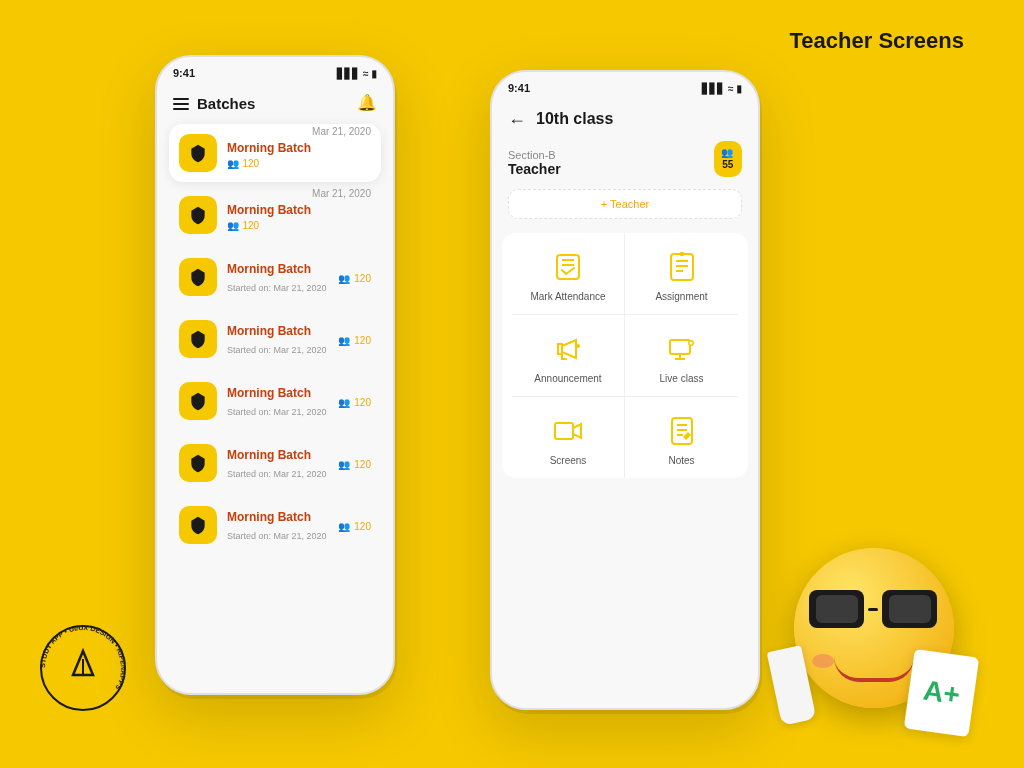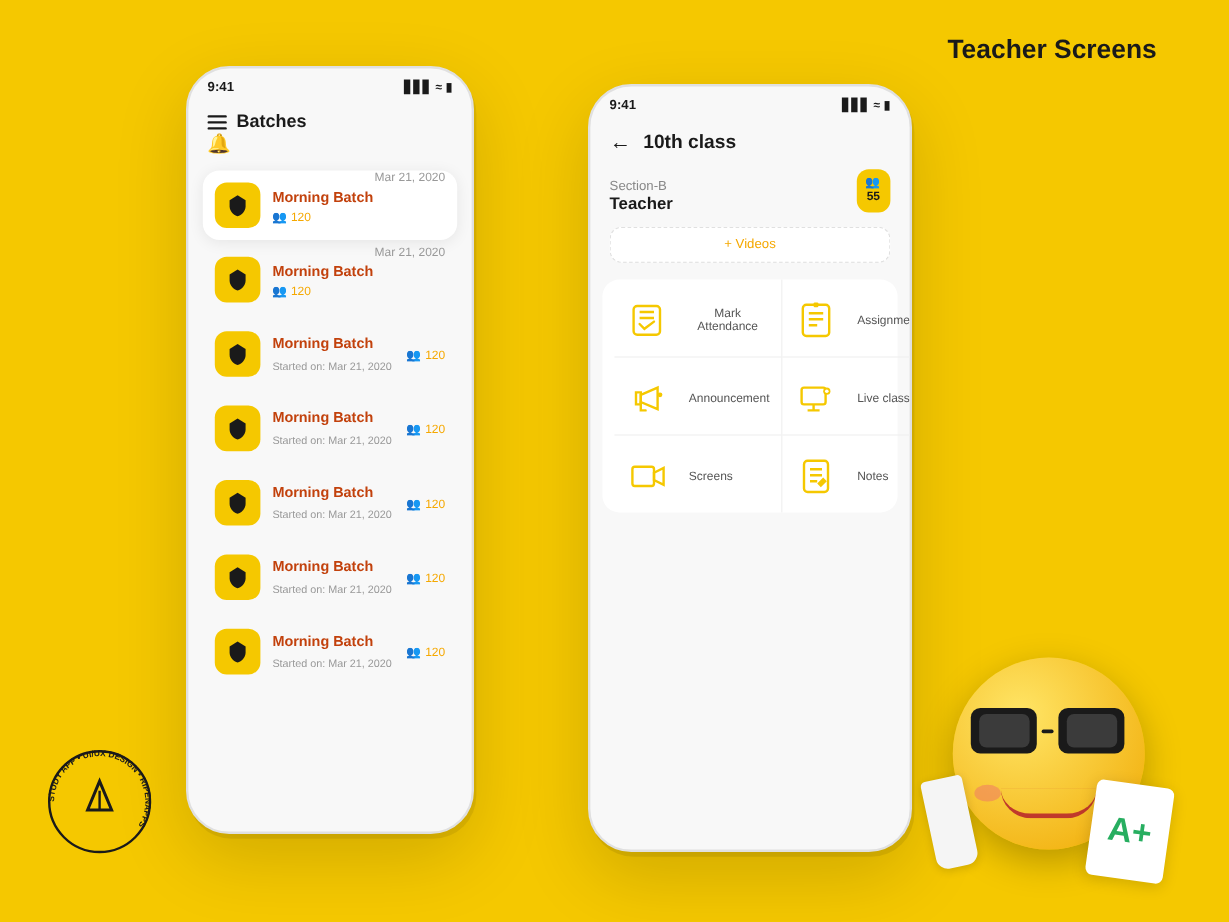--- a/index.html
+++ b/index.html
@@ -71,23 +71,22 @@
       display: flex;
       gap: 3px;
       align-items: center;
       font-size: 10px;
     }
 
     
     .batches-header {
       display: flex;
       justify-content: space-between;
-      align-items: flex-start;
+      align-items: flex-end;
       padding: 8px 16px 12px;
-      flex-direction: column;
     }
     .batches-title {
       display: flex;
       align-items: center;
       gap: 8px;
       font-size: 15px;
       font-weight: 700;
       color: #1a1a1a;
     }
     .hamburger-icon {
@@ -233,24 +232,24 @@
       grid-template-columns: 1fr 1fr;
       gap: 0;
       padding: 0 10px;
       background: white;
       margin: 0 10px;
       border-radius: 14px;
     }
 
     .menu-item {
       display: flex;
-      flex-direction: row;
+      flex-direction: column;
       align-items: center;
       padding: 16px 10px 12px;
-      gap: 16px;
+      gap: 6px;
       border-bottom: 1px solid #f0f0f0;
       cursor: pointer;
     }
     .menu-item:nth-child(odd) {
       border-right: 1px solid #f0f0f0;
     }
     .menu-item:nth-last-child(-n+2) {
       border-bottom: none;
     }
     .menu-item-icon {
@@ -471,21 +470,21 @@
     <div>
       <div class="class-section">Section-B</div>
       <div class="class-subject">Teacher</div>
     </div>
     <div class="student-count-badge">
       <span>👥</span>
       <span>55</span>
     </div>
   </div>
 
-  <div class="add-student-btn">+ Videos</div>
+  <div class="add-student-btn">+ Teacher</div>
 
   <div class="menu-grid">
 
     <div class="menu-item">
       <div class="menu-item-icon">
         <svg width="32" height="32" viewBox="0 0 32 32" fill="none">
           <rect x="5" y="4" width="22" height="24" rx="3" stroke="#F5C800" stroke-width="2"></rect>
           <line x1="10" y1="9" x2="22" y2="9" stroke="#F5C800" stroke-width="2"></line>
           <line x1="10" y1="14" x2="22" y2="14" stroke="#F5C800" stroke-width="2"></line>
           <polyline points="10,19 14,23 22,17" stroke="#F5C800" stroke-width="2" stroke-linecap="round"></polyline>

